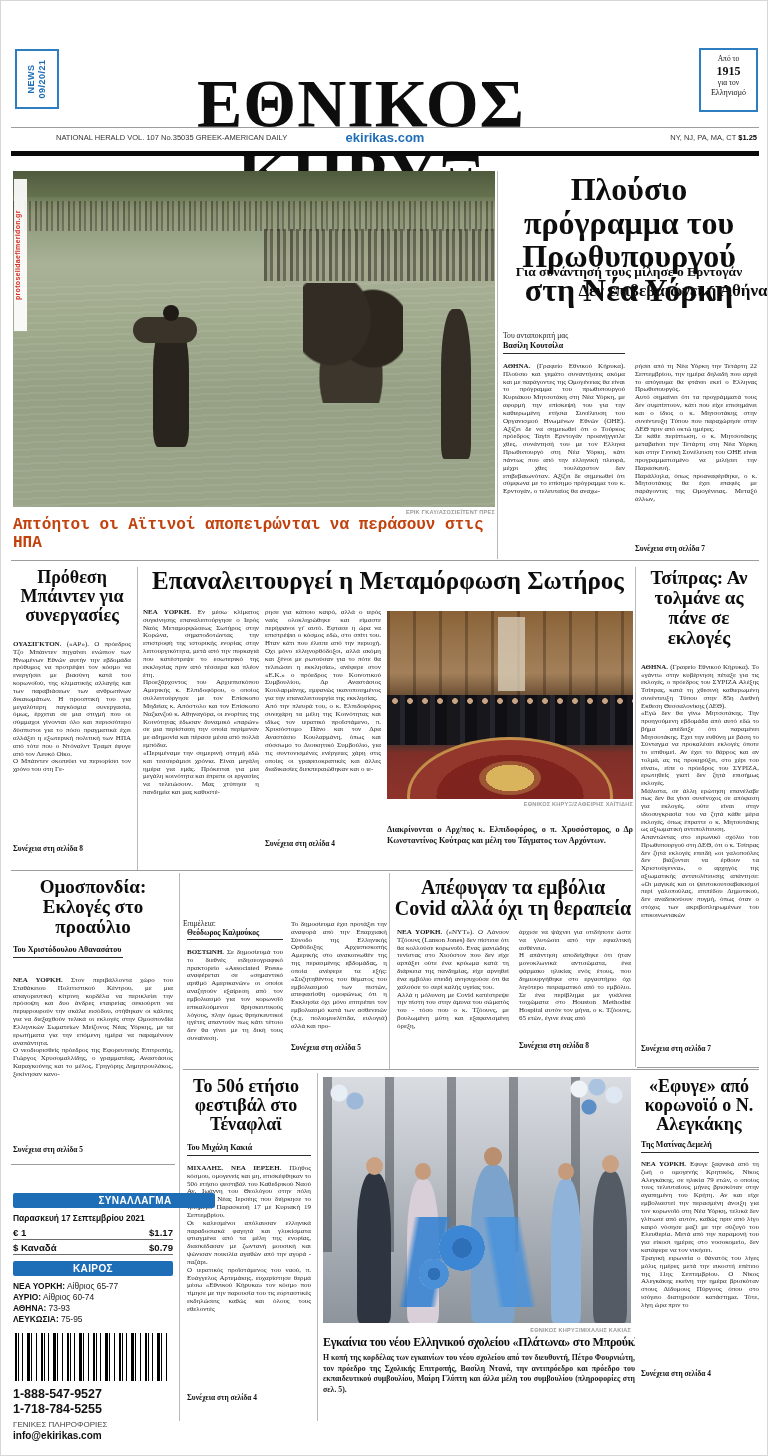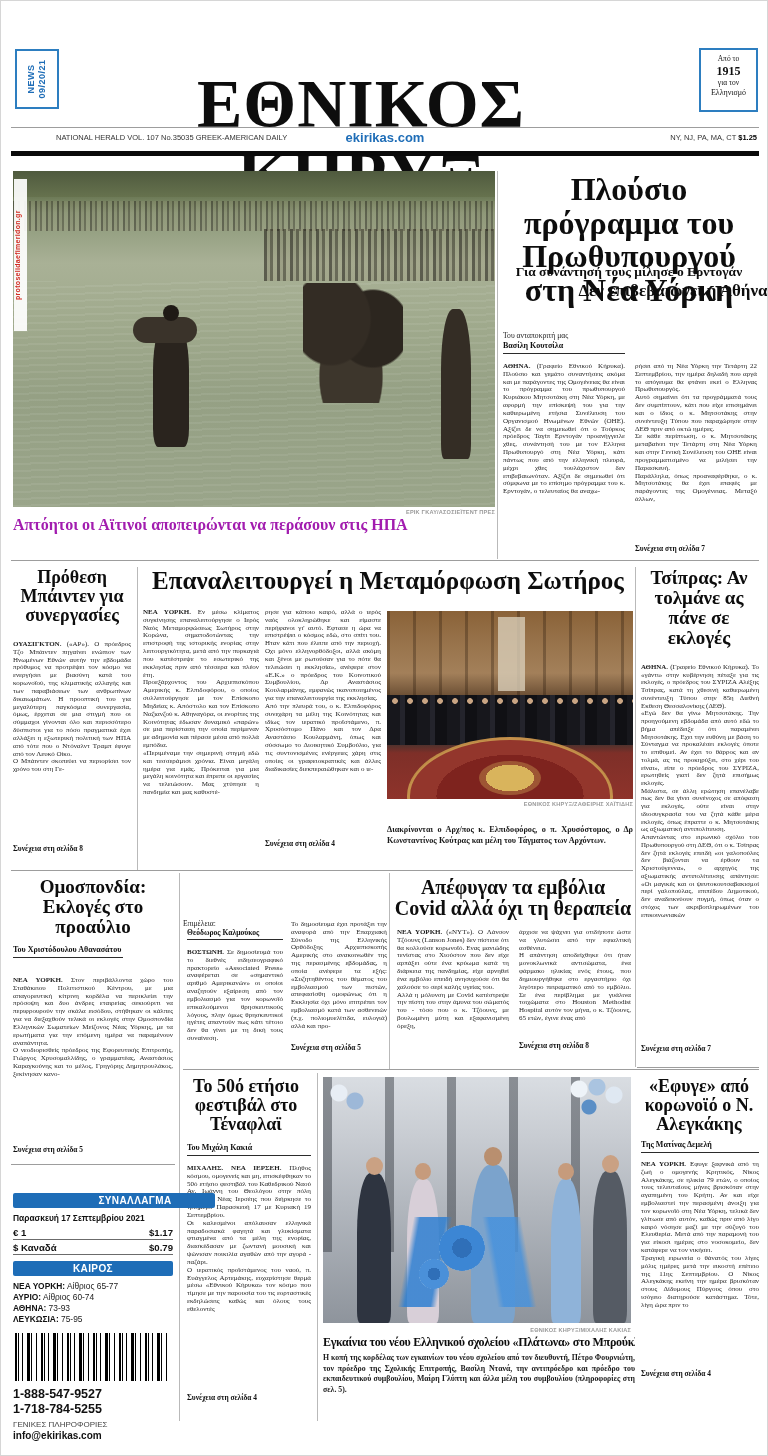--- a/index.html
+++ b/index.html
@@ -64,21 +64,21 @@
     <div style="position:absolute;left:0;top:110px;width:100%;height:226px;background:repeating-linear-gradient(178deg,rgba(255,255,255,.07) 0 2px,transparent 2px 7px);"></div>
     <div style="position:absolute;left:140px;top:148px;width:36px;height:128px;background:#2a241e;border-radius:40% 40% 14% 14%;"></div>
     <div style="position:absolute;left:120px;top:146px;width:64px;height:26px;background:#3a332a;border-radius:13px;"></div>
     <div style="position:absolute;left:150px;top:134px;width:16px;height:16px;background:#1f1a15;border-radius:50%;"></div>
     <div style="position:absolute;left:290px;top:112px;width:100px;height:120px;background:radial-gradient(ellipse at 28% 30%,#332c24 0 38%,transparent 40%),radial-gradient(ellipse at 70% 38%,#2c261f 0 36%,transparent 38%),radial-gradient(ellipse at 48% 78%,#3d362c 0 42%,transparent 44%);"></div>
     <div style="position:absolute;left:428px;top:138px;width:30px;height:150px;background:#342d25;border-radius:40% 40% 10% 10%;"></div>
   </div>
   <div class="abs" style="left:13px;top:178px;width:13px;height:152px;background:rgba(255,255,255,.92);color:#d22b21;font-family:'Liberation Sans',sans-serif;font-size:7px;font-weight:700;writing-mode:vertical-rl;transform:rotate(180deg);text-align:center;letter-spacing:.3px;">protoselidaefimeridon.gr</div>
 
   <div class="abs credit" style="left:254px;top:508px;width:240px;">ΕΡΙΚ ΓΚΑΥ/ΑΣΟΣΙΕΪΤΕΝΤ ΠΡΕΣ</div>
-  <div class="abs" style="left:12px;top:515px;width:482px;font-weight:700;font-size:16px;color:#a21caf;">Απτόητοι οι Αϊτινοί αποπειρώνται να περάσουν στις ΗΠΑ</div>
+  <div class="abs" style="left:12px;top:515px;width:482px;font-weight:700;font-size:16px;color:#c2410c;font-family:Liberation Mono, monospace;">Απτόητοι οι Αϊτινοί αποπειρώνται να περάσουν στις ΗΠΑ</div>
 
   <div class="vr" style="left:496px;top:170px;height:388px;"></div>
 
   <div class="abs hl" style="left:498px;top:172px;width:260px;font-size:32px;">Πλούσιο πρόγραμμα του Πρωθυπουργού στη Νέα Υόρκη</div>
   <div class="abs hl" style="left:498px;top:264px;width:260px;font-size:13.5px;">Για συνάντησή τους μίλησε ο Ερντογάν</div>
   <div class="abs hl" style="left:498px;top:281px;width:260px;font-size:17px;padding-left:44px;">Δεν επιβεβαιώνει η Αθήνα</div>
   <div class="abs bylabel" style="left:502px;top:330px;width:122px;">Του ανταποκριτή μας</div>
   <div class="abs byl" style="left:502px;top:340px;width:122px;">Βασίλη Κουτσίλα</div>
   <div class="abs bodytx" style="left:502px;top:362px;width:122px;height:178px;"><b>ΑΘΗΝΑ.</b> <span>(Γραφείο Εθνικού Κήρυκα). Πλούσιο και γεμάτο συναντήσεις ακόμα και με παράγοντες της Ομογένειας θα είναι το πρόγραμμα του πρωθυπουργού Κυριάκου Μητσοτάκη στη Νέα Υόρκη, με αφορμή την επίσκεψή του για την καθιερωμένη ετήσια Συνέλευση του Οργανισμού Ηνωμένων Εθνών (ΟΗΕ). Αξίζει δε να σημειωθεί ότι ο Τούρκος πρόεδρος Ταγίπ Ερντογάν προανήγγειλε χθες, συνάντησή του με τον Ελληνα Πρωθυπουργό στη Νέα Υόρκη, κάτι πάντως που από την ελληνική πλευρά, μέχρι χθες τουλάχιστον δεν επιβεβαιωνόταν. Αξίζει δε σημειωθεί ότι σύμφωνα με το επίσημο πρόγραμμα του κ. Ερντογάν, ο τελευταίος θα αναχω-</span></div>
   <div class="abs bodytx" style="left:634px;top:362px;width:122px;height:178px;">ρήσει από τη Νέα Υόρκη την Τετάρτη 22 Σεπτεμβρίου, την ημέρα δηλαδή που αργά το απόγευμα θα φτάνει εκεί ο Ελληνας Πρωθυπουργός.

